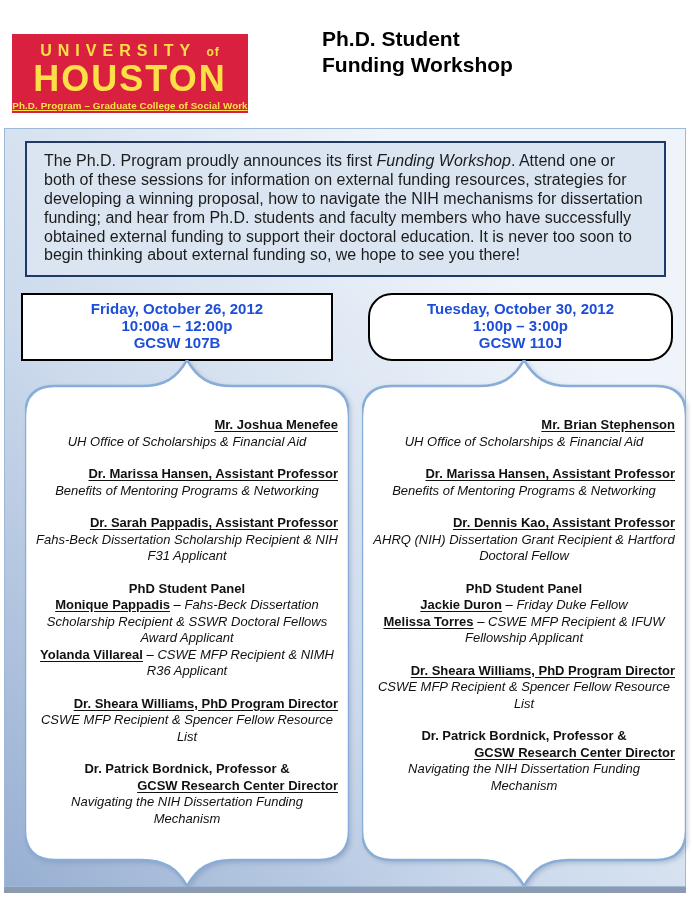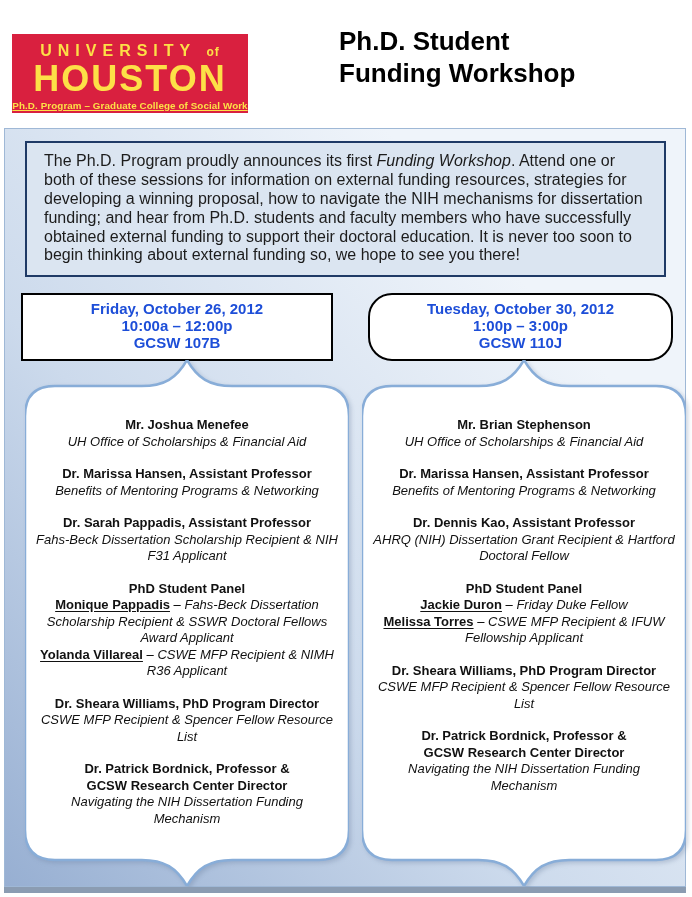--- a/index.html
+++ b/index.html
@@ -19,22 +19,22 @@
   }
   .logo-univ { font-size:16px; font-weight:bold; letter-spacing:6px; line-height:1; }
   .logo-univ .of { font-size:12px; letter-spacing:1px; text-transform:lowercase; }
   .logo-houston { font-size:36px; font-weight:bold; letter-spacing:2px; line-height:1.05; margin-top:1px; }
   .logo-tagline {
     position:absolute; left:0; right:0; bottom:2px;
     font-size:9.8px; font-weight:bold; text-decoration:underline;
     letter-spacing:0.1px;
   }
   .doc-title {
-    position:absolute; left:339px; top:26px;
-    font-size:26px; font-weight:bold; line-height:1.22; color:#000;
+    position:absolute; left:322px; top:26px;
+    font-size:21px; font-weight:bold; line-height:1.22; color:#000;
   }
 
   
   .board {
     position:absolute; left:4px; top:128px; width:682px; height:759px;
     border:1px solid #9fb8d6;
     background:linear-gradient(to bottom left, #eff4fa 22%, #ccdaec 62%, #97afd2 100%);
   }
   .board-bottom-bar {
     position:absolute; left:4px; top:887px; width:682px; height:6px;
@@ -67,22 +67,23 @@
   .panel svg {
     position:absolute; inset:0; width:100%; height:100%;
     filter:drop-shadow(2px 2px 2px rgba(110,130,160,0.35));
   }
   .panel-content {
     position:absolute; left:11px; right:11px; top:57px;
     text-align:center; font-size:13px; line-height:16.5px; color:#111;
   }
   .entry { margin-bottom:16px; }
   .sp-name {
-    font-weight:bold; 
+    font-weight:bold; text-decoration:underline;
     text-underline-offset:2px;
+    text-align:right;
   }
   .sp-name-plain { font-weight:bold; }
   .sp-topic { font-style:italic; }
   .panel-title { font-weight:bold; }
   .stud-name { font-weight:bold; text-decoration:underline; text-underline-offset:2px; }
   .stud-desc { font-style:italic; }
 </style>
 </head>
 <body>
 

